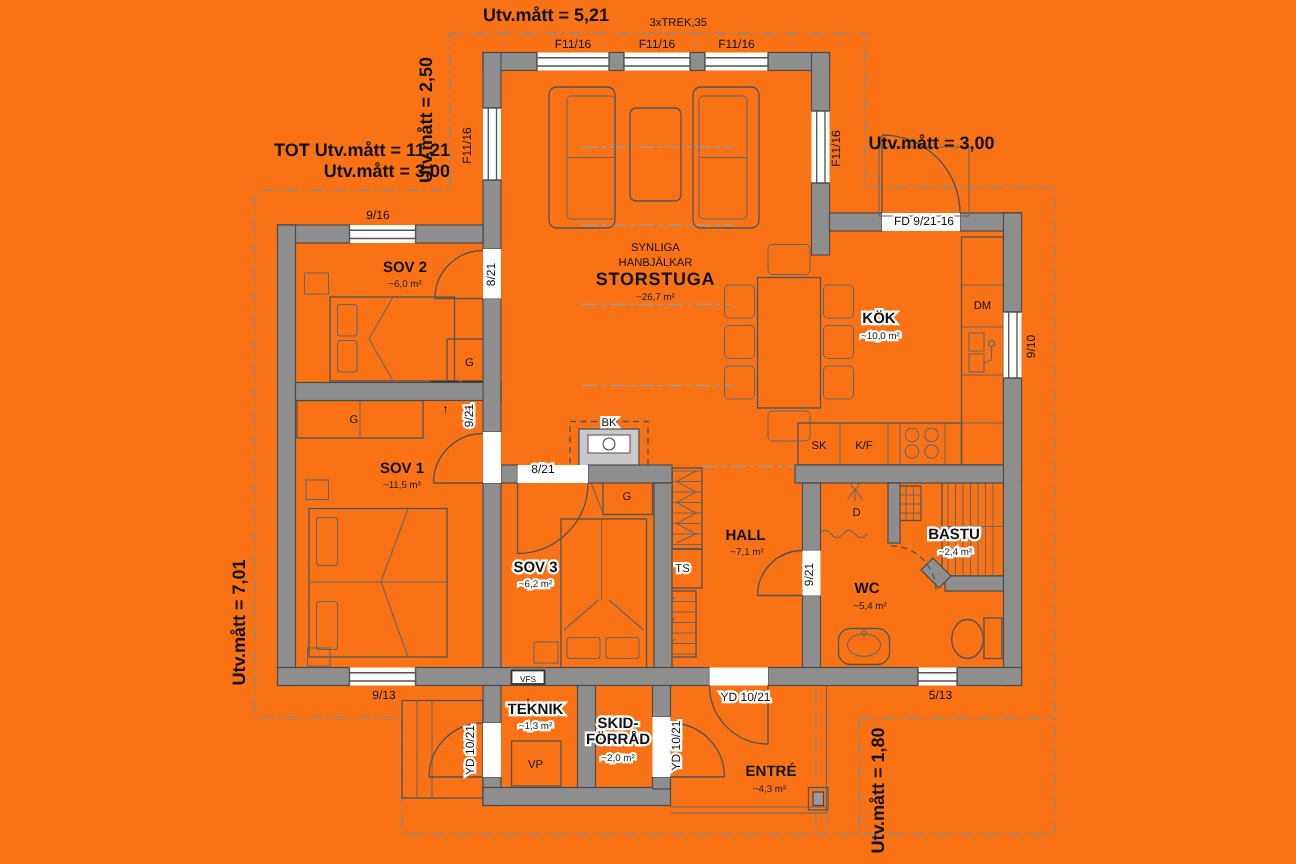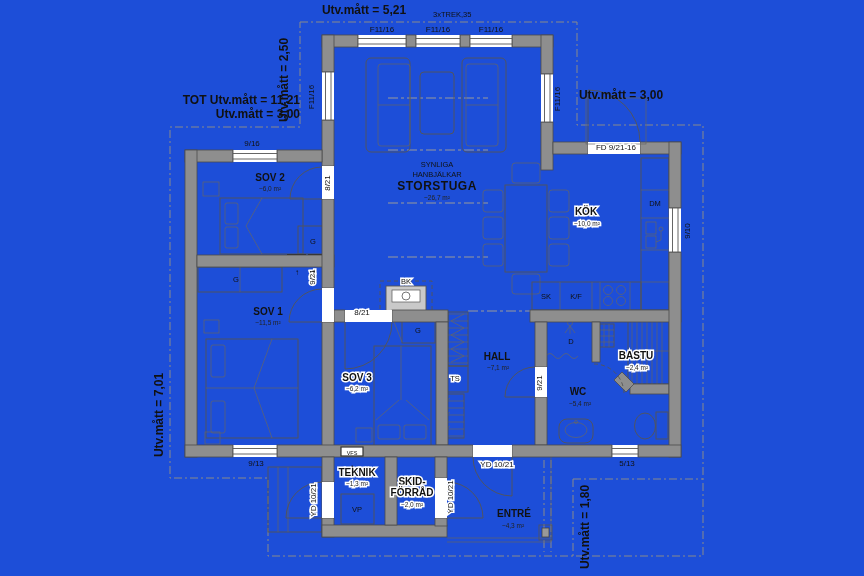--- a/index.html
+++ b/index.html
@@ -1,16 +1,16 @@
 <!DOCTYPE html>
 <html><head>
 <meta charset="utf-8">
 <style>
   html,body{margin:0;padding:0;background:#ffffff;}
-  .stage{position:relative;width:864px;height:576px;background:#1d4ed8;overflow:hidden;
+  .stage{position:relative;width:864px;height:576px;background:#f97316;overflow:hidden;
          font-family:"Liberation Sans", sans-serif;}
   svg{position:absolute;left:0;top:0;}
   .wall{fill:#8e8e8e;stroke:#4c4c4c;stroke-width:0.8;}
   .thin{fill:none;stroke:#555;stroke-width:0.9;}
   .thin2{fill:none;stroke:#666;stroke-width:0.7;}
   .glass{stroke:#555;stroke-width:0.9;}
   .eaves{fill:none;stroke:#8a8a8a;stroke-width:1;stroke-dasharray:8 3 2 3;}
   .beam{fill:none;stroke:#9a9a9a;stroke-width:1;stroke-dasharray:10 3 3 3;}
   .dashdoor{fill:none;stroke:#555;stroke-width:0.9;stroke-dasharray:4 3;}
   text{fill:#111;}

